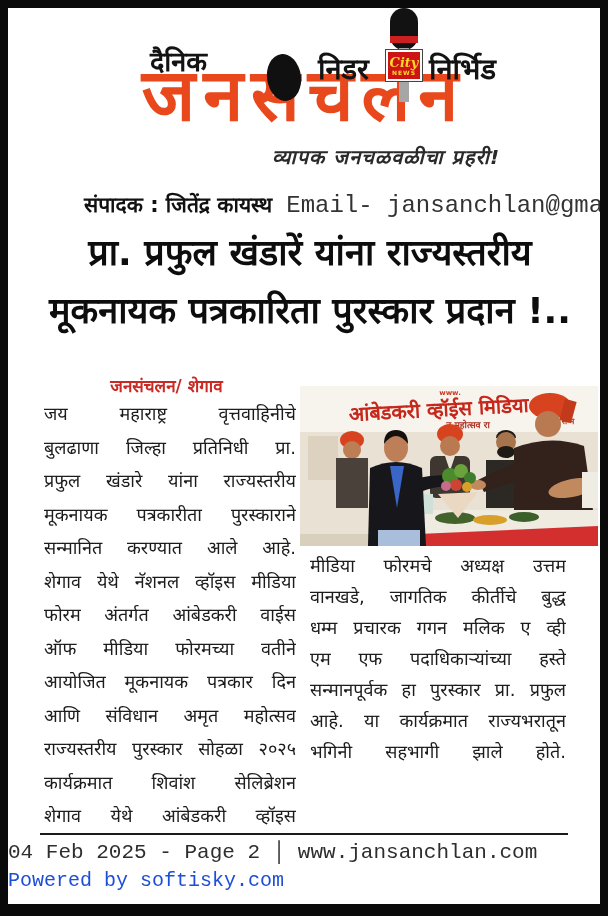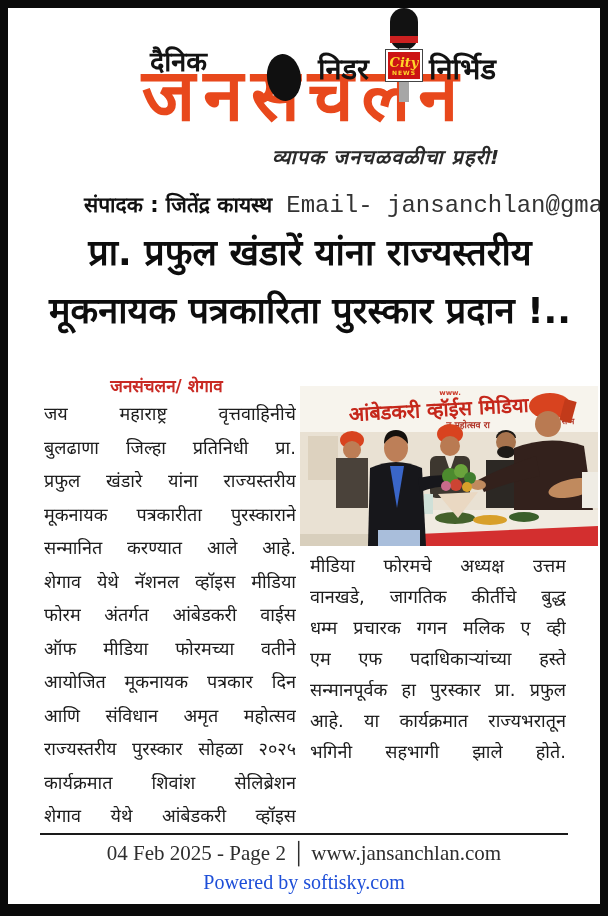--- a/index.html
+++ b/index.html
@@ -57,21 +57,21 @@
   .byline  { position:absolute; left:0; top:12px; width:253px; text-align:center;
              font-size:17px; font-weight:bold; color:#c92a24; }
   .col { position:absolute; font-size:18px; color:#1c1c1c; }
   .col-left  { left:4px;   top:35px;  width:252px; --lh:33.5px; }
   .col-right { left:270px; top:188px; width:256px; --lh:31px; }
   .jline { text-align:justify; text-align-last:justify; height:var(--lh); line-height:var(--lh); overflow:hidden; }
   .photo { position:absolute; left:260px; top:24px; width:298px; height:160px; display:block; }
 
   
   .rule { left:32px; top:825px; width:528px; height:2px; background:#1a1a1a; }
-  .footer { left:0; top:833px; width:100%; text-align:center; font-family:Liberation Serif, serif; }
+  .footer { left:0; top:833px; width:100%; font-family:Liberation Mono, monospace; }
   .footer .f1 { font-size:21px; color:#2e2e2e; }
   .footer .f2 { font-size:20px; color:#1d4ed8; margin-top:5px; }
 </style>
 </head>
 <body>
 
 <div class="page">
 
   <div>
     <div class="abs m-daily">दैनिक</div>

